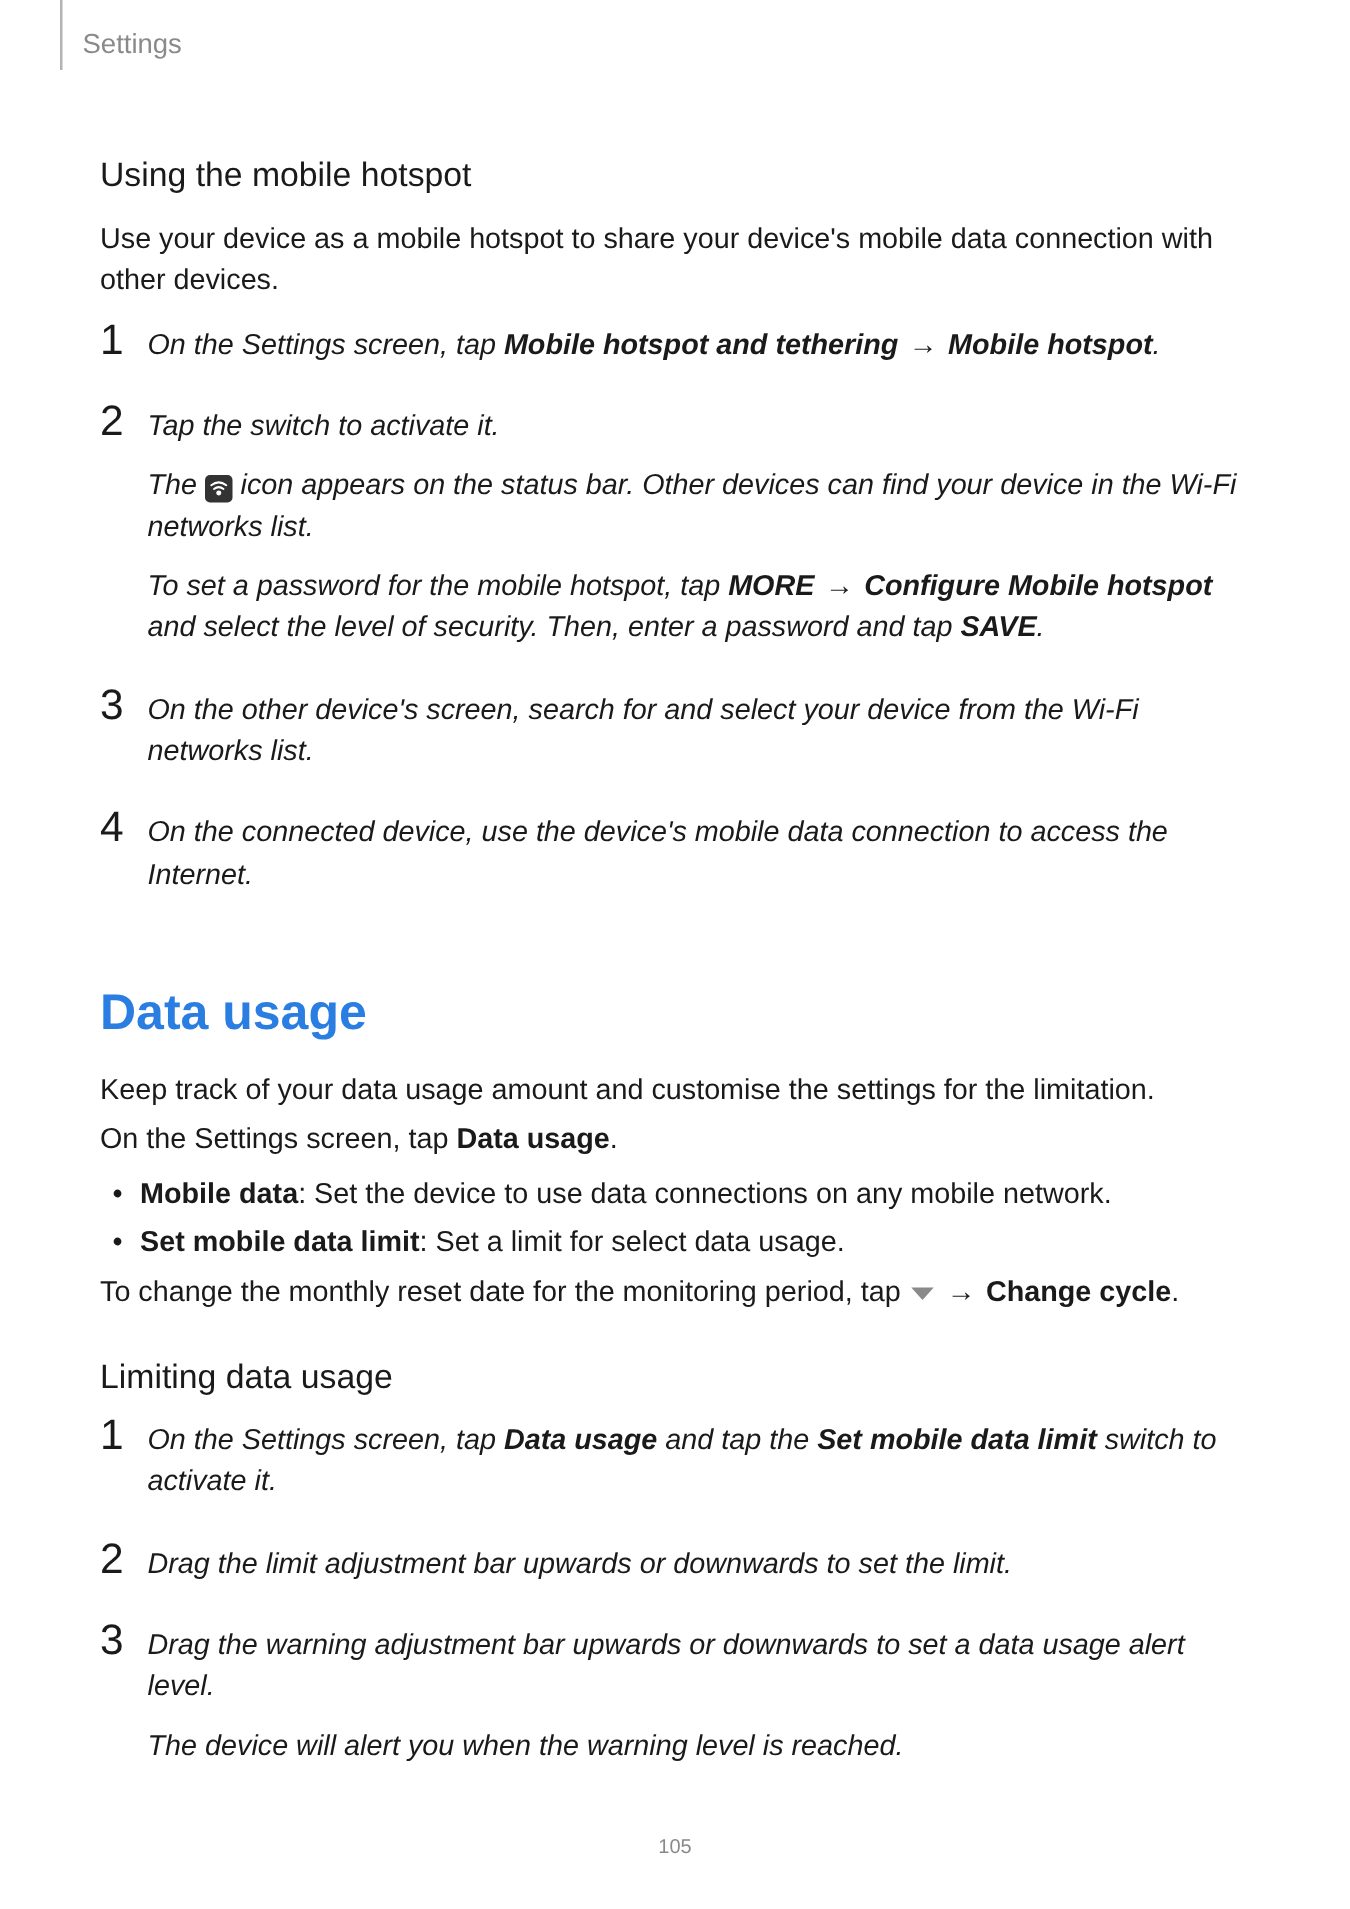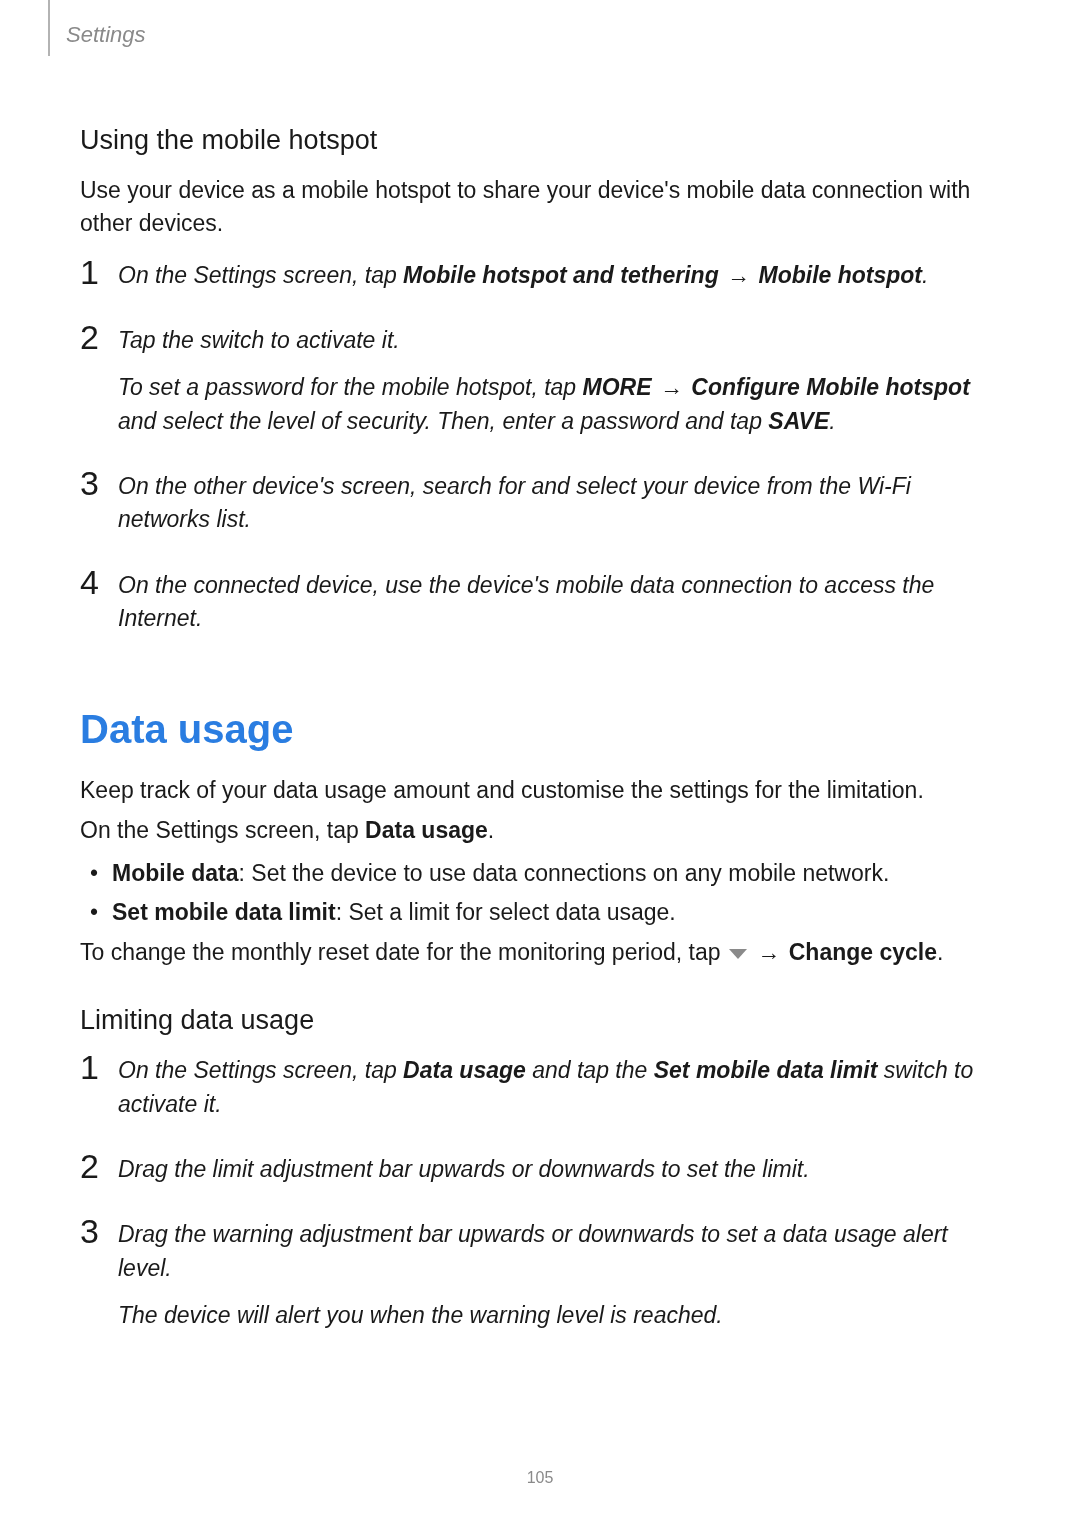--- a/index.html
+++ b/index.html
@@ -25,21 +25,20 @@
     width: 2px;
     height: 56px;
     background: #b3b3b3;
   }
   .breadcrumb {
     position: absolute;
     left: 66px;
     top: 22px;
     font-size: 22px;
     color: #8a8a8a;
-    font-style: italic;
   }
   .content {
     padding-top: 95px;
   }
   h3.subheading {
     font-size: 27px;
     font-weight: 400;
     color: #1a1a1a;
     margin: 0 0 18px 0;
   }
@@ -160,20 +159,28 @@
             <span>On the Settings screen, tap </span><span class="bold">Mobile hotspot and tethering</span><span class="arrow"> → </span><span class="bold">Mobile hotspot</span><span>.</span>
           </p>
         </div>
       </li>
 
       <li class="step">
         <span class="step-num">2</span>
         <div class="step-body">
           <p>Tap the switch to activate it.</p>
           <p>
+            <span>The </span><span class="hotspot-icon-box">
+                <svg width="16" height="16" viewBox="0 0 16 16">
+                  <path d="M8 12.5 a1.2 1.2 0 1 0 0 -2.4 a1.2 1.2 0 0 0 0 2.4 Z M4.2 8.2 q3.8 -3 7.6 0 M2 5.2 q6 -4.6 12 0" fill="none" stroke="#fff" stroke-width="1.6" stroke-linecap="round"></path>
+                  <circle cx="8" cy="11.3" r="1.3" fill="#fff"></circle>
+                </svg>
+              </span><span> icon appears on the status bar. Other devices can find your device in the Wi-Fi networks list.</span>
+          </p>
+          <p>
             <span>To set a password for the mobile hotspot, tap </span><span class="bold">MORE</span><span class="arrow"> → </span><span class="bold">Configure Mobile hotspot</span><span> and select the level of security. Then, enter a password and tap </span><span class="bold">SAVE</span><span>.</span>
           </p>
         </div>
       </li>
 
       <li class="step">
         <span class="step-num">3</span>
         <div class="step-body">
           <p>On the other device's screen, search for and select your device from the Wi-Fi networks list.</p>
         </div>

